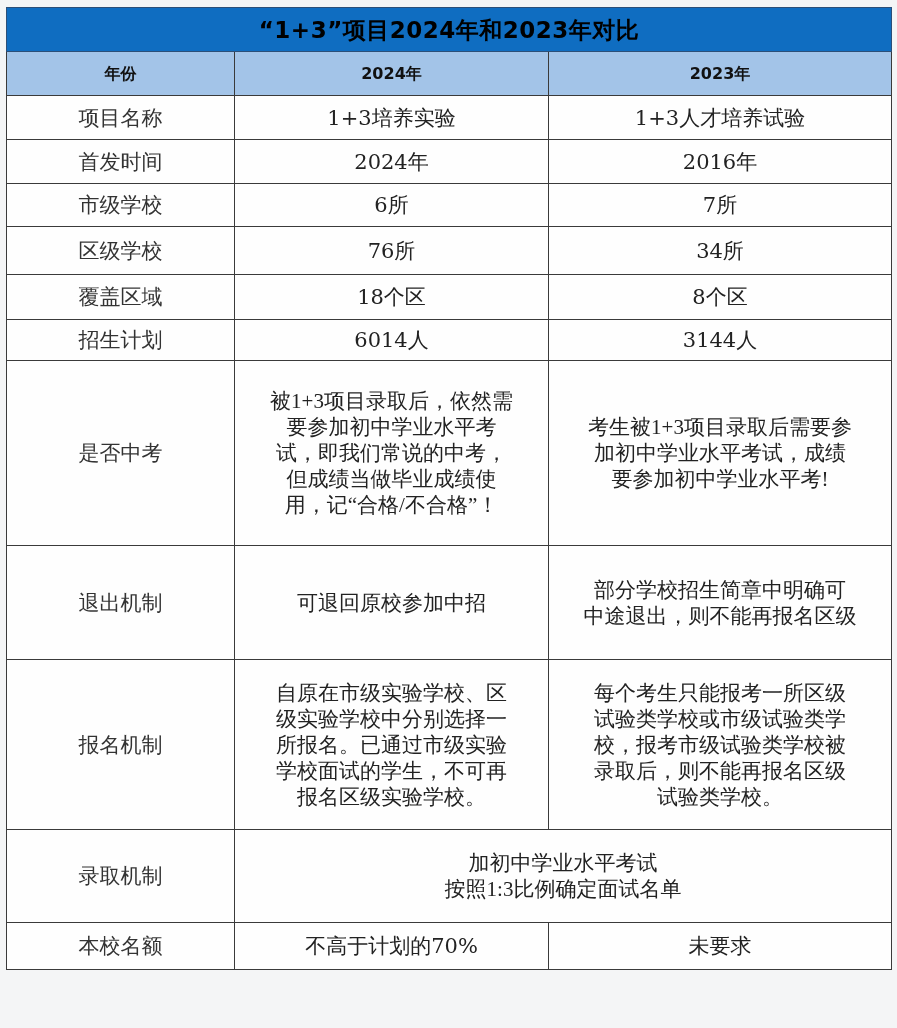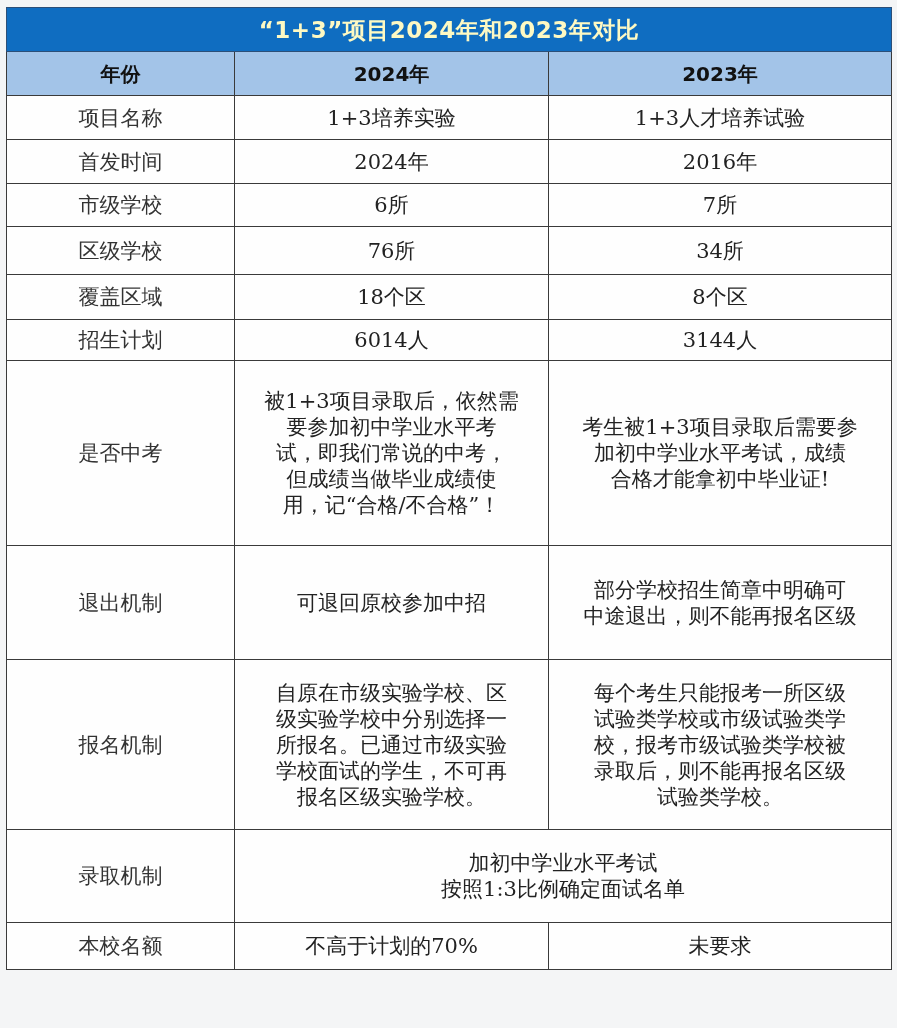--- a/index.html
+++ b/index.html
@@ -1,23 +1,23 @@
 <!DOCTYPE html>
 <html><head>
 <meta charset="utf-8">
 <style>
   html, body { margin:0; padding:0; background:#f4f5f6; }
   body { width:897px; height:1028px; position:relative; overflow:hidden; font-family:"DejaVu Serif","Liberation Serif",serif; }
   .sheet { position:absolute; left:6px; top:7px; width:885px; background:#fefefe; }
   table { border-collapse:collapse; width:885px; table-layout:fixed; }
   td, th { border:1.5px solid #3a3a3a; text-align:center; vertical-align:middle; color:#222; font-size:21px; line-height:24px; padding:0 10px; font-weight:normal; }
-  .title-row td { background:#0f6dc1; color:#fef9c3; font-family:"DejaVu Sans","Liberation Sans",sans-serif; font-size:23px; font-weight:bold; height:43px; border-color:#2c4f78; letter-spacing:0.5px; }
-  .head-row th { background:#a3c4e8; color:#111; font-family:"DejaVu Sans","Liberation Sans",sans-serif; font-size:20px; font-weight:bold; height:43px; }
+  .title-row td { background:#0f6dc1; color:#000000; font-family:"DejaVu Sans","Liberation Sans",sans-serif; font-size:23px; font-weight:bold; height:43px; border-color:#2c4f78; letter-spacing:0.5px; }
+  .head-row th { background:#a3c4e8; color:#111; font-family:"DejaVu Sans","Liberation Sans",sans-serif; font-size:16px; font-weight:bold; height:43px; }
   .label { color:#333; }
-  .cell-multi { line-height:26px; }
+  .cell-multi { line-height:26px;font-family:Liberation Serif, serif; }
 </style>
 </head>
 <body>
 
 <div class="sheet">
 <table>
   <colgroup>
         <col style="width:228px">
         <col style="width:314px">
         <col style="width:343px">
@@ -68,21 +68,21 @@
     <td class="cell-multi">
       <div>被1+3项目录取后，依然需</div>
       <div>要参加初中学业水平考</div>
       <div>试，即我们常说的中考，</div>
       <div>但成绩当做毕业成绩使</div>
       <div>用，记“合格/不合格”！</div>
     </td>
     <td class="cell-multi">
       <div>考生被1+3项目录取后需要参</div>
       <div>加初中学业水平考试，成绩</div>
-      <div>合格才能拿初中毕业证!</div>
+      <div>要参加初中学业水平考!</div>
     </td>
   </tr>
 
   <tr style="height:114px">
     <td class="label">退出机制</td>
     <td class="cell-multi">
       <div>可退回原校参加中招</div>
     </td>
     <td class="cell-multi">
       <div>部分学校招生简章中明确可</div>

